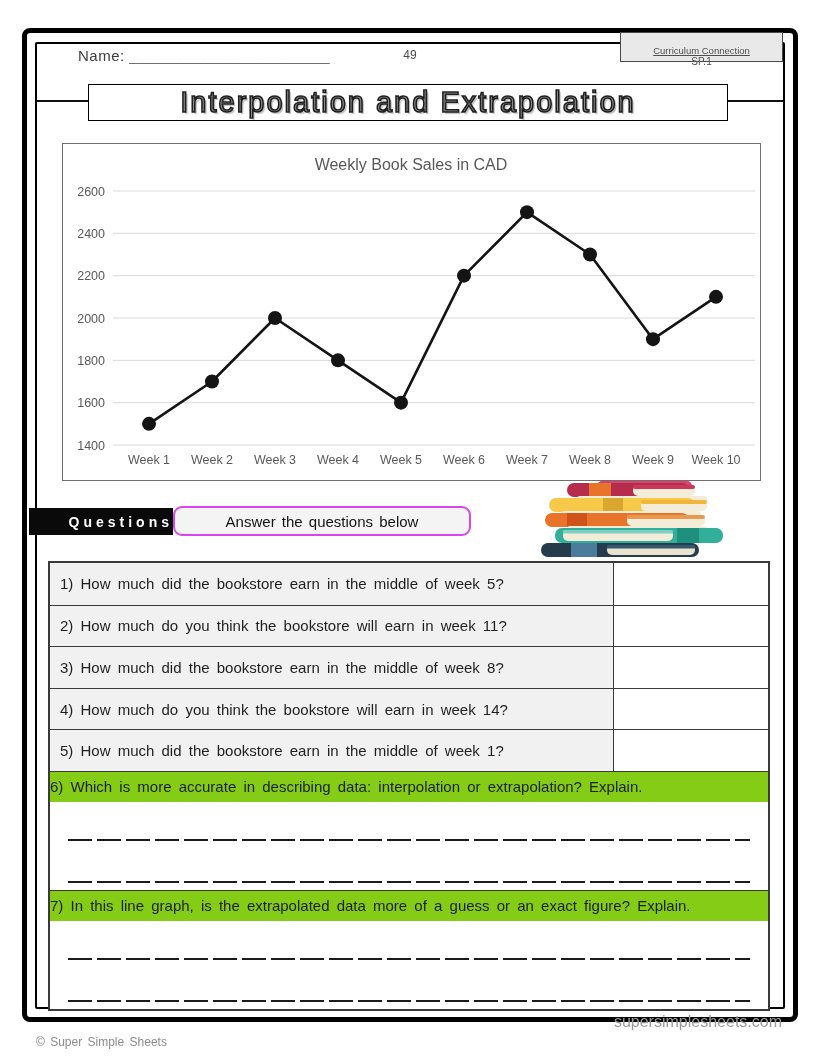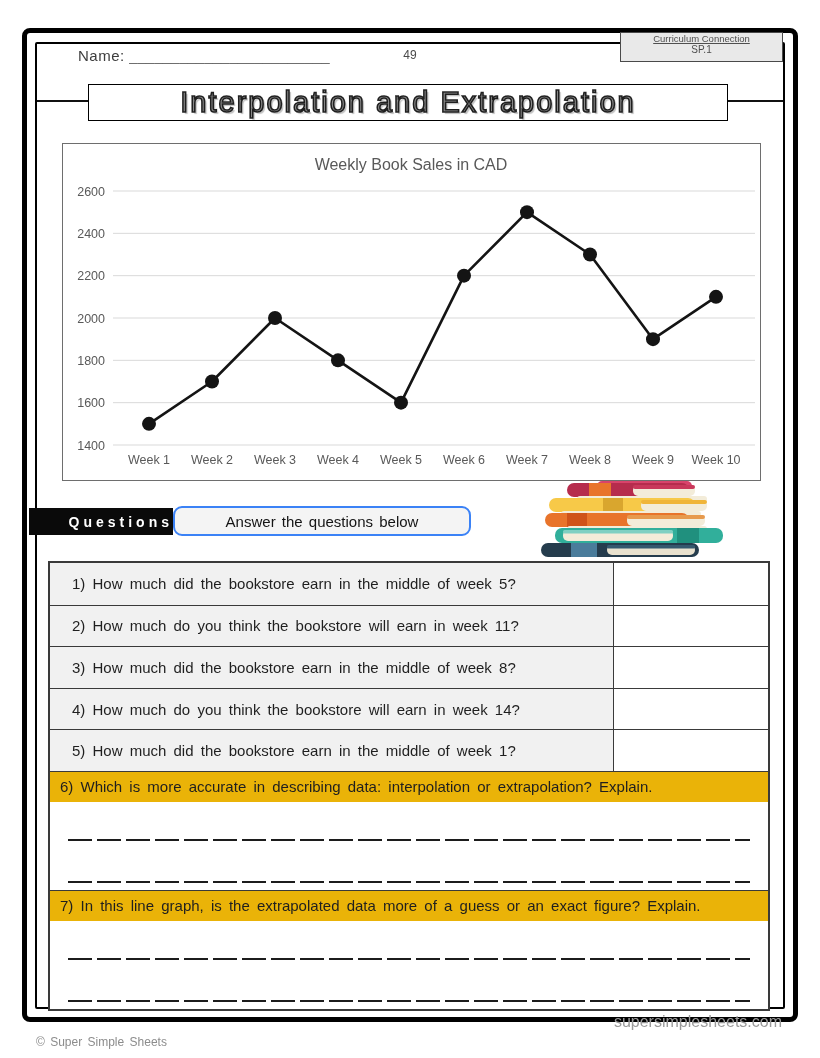--- a/index.html
+++ b/index.html
@@ -11,54 +11,54 @@
   .frame-outer { position:absolute; left:22px; top:28px; width:776px; height:994px;
                  border:5px solid #000; border-radius:8px; }
   .frame-inner { position:absolute; left:35px; top:42px; width:750px; height:967px;
                  border:2px solid #000; border-radius:2px; }
 
   
   .name-row { position:absolute; left:78px; top:47px; font-size:15px; color:#3d3d3d; letter-spacing:.5px; }
   .name-blank { color:#666; letter-spacing:0; }
   .page-num { position:absolute; left:0; right:0; top:48px; text-align:center; font-size:12px; color:#4a4a4a; }
   .curriculum-box { position:absolute; left:620px; top:32px; width:163px; height:30px;
-                    background:#e9e9e9; border:1px solid #4a4a4a; text-align:center; padding-top:0; z-index:4; }
+                    background:#e9e9e9; border:1px solid #4a4a4a; text-align:center; padding-top:12px; z-index:4; }
   .curriculum-box .cc-title { font-size:9.5px; color:#4f4f4f; text-decoration:underline; }
   .curriculum-box .cc-code { font-size:10px; color:#4f4f4f; }
 
   .title-rule { position:absolute; left:37px; top:100px; width:746px; border-top:2px solid #111; z-index:1; }
   .title-box { position:absolute; left:88px; top:84px; width:640px; height:37px; background:#fff;
                border:1.5px solid #000; z-index:2; display:flex; align-items:center; justify-content:center; }
   .title-text { font-size:29px; font-weight:400; letter-spacing:2px; color:#8f8f8f;
                 -webkit-text-stroke:1.6px #1f1f1f;
                 text-shadow:-1px -1px 0 rgba(255,255,255,.55), 2px 2px 1px rgba(0,0,0,.25); }
 
   
   .chart-box { position:absolute; left:62px; top:143px; width:699px; height:338px;
                border:1px solid #6e6e6e; background:#fff; z-index:2; }
 
   
   .q-bar { position:absolute; left:29px; top:508px; width:144px; height:27px; background:#0a0a0a; z-index:3;
            display:flex; align-items:center; justify-content:flex-end; }
   .q-bar span { color:#fff; font-size:14px; font-weight:600; letter-spacing:4px; }
   .q-instr { position:absolute; left:173px; top:506px; width:298px; height:30px; background:#f4f4f4;
-             border:2px solid #3b82f6; border-radius:9px; z-index:3;
+             border:2px solid #d946ef; border-radius:9px; z-index:3;
              display:flex; align-items:center; justify-content:center; font-size:15px; color:#141414; word-spacing:2px; }
 
   .books { position:absolute; left:537px; top:481px; z-index:2; }
 
   
   .q-table { position:absolute; left:48px; top:561px; width:722px; border:2px solid #3a3a3a; background:#fff; z-index:2; }
   .q-row { display:flex; height:41.6px; border-top:1.5px solid #3a3a3a; }
   .q-row:first-child { border-top:none; }
-  .q-cell { flex:1; background:#f1f1f1; display:flex; align-items:center; padding-left:22px;
+  .q-cell { flex:1; background:#f1f1f1; display:flex; align-items:center; padding-left:10px;
             font-size:15px; color:#1f1f1f; word-spacing:3px; }
   .a-cell { width:155px; background:#fff; border-left:1.5px solid #3a3a3a; }
-  .q-header { height:31px; background:#eab308; border-top:1.5px solid #3a3a3a; display:flex; align-items:center;
-              padding-left:10px; font-size:15px; color:#1f1f1f; word-spacing:3px; }
+  .q-header { height:31px; background:#84cc16; border-top:1.5px solid #3a3a3a; display:flex; align-items:center;
+              font-size:15px; color:#1f1f1f; word-spacing:3px; }
   .write-block { position:relative; height:88px; background:#fff; }
   .write-line { position:absolute; left:2.5%; width:95%; height:2px;
                 background-image:repeating-linear-gradient(to right,#1c1c1c 0 24px,rgba(0,0,0,0) 24px 29px); }
   .wl-a { top:37px; } .wl-b { top:79px; }
 
   
   .footer-left { position:absolute; left:36px; top:1035px; font-size:12px; color:#8c8c8c; word-spacing:2px; }
   .footer-right { position:absolute; right:38px; top:1013px; font-size:16px; color:#9a9a9a;text-align:right; }
 
   svg text { font-family:"Liberation Sans","DejaVu Sans",sans-serif; }

